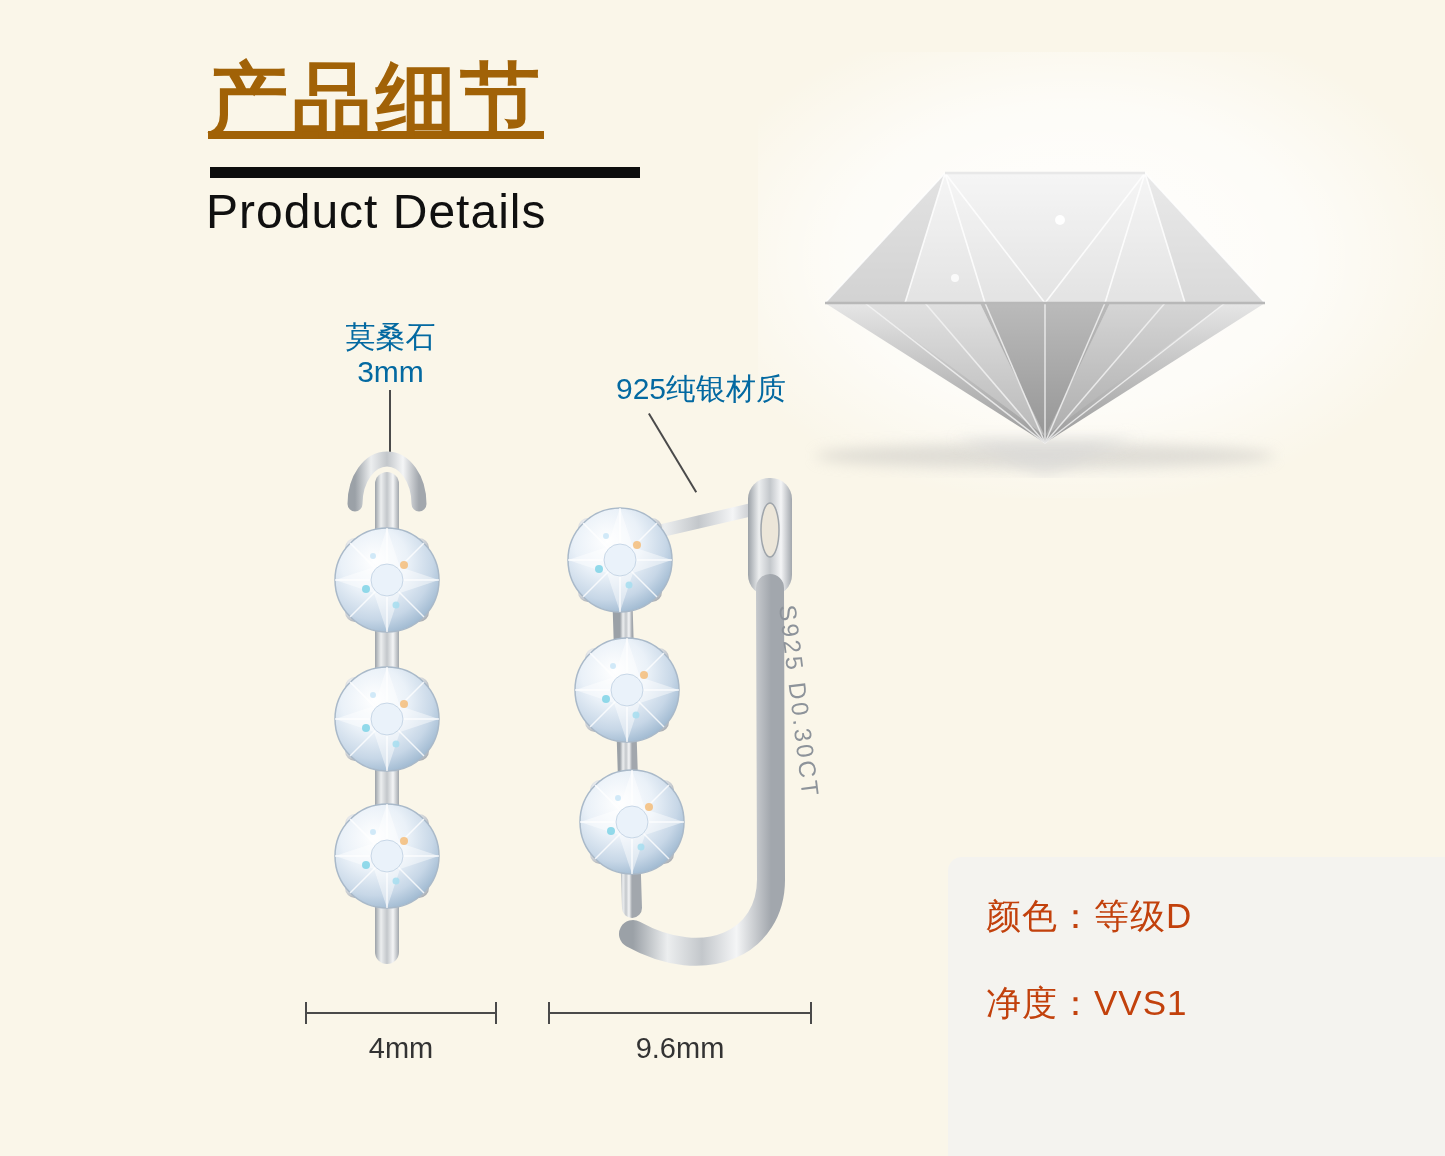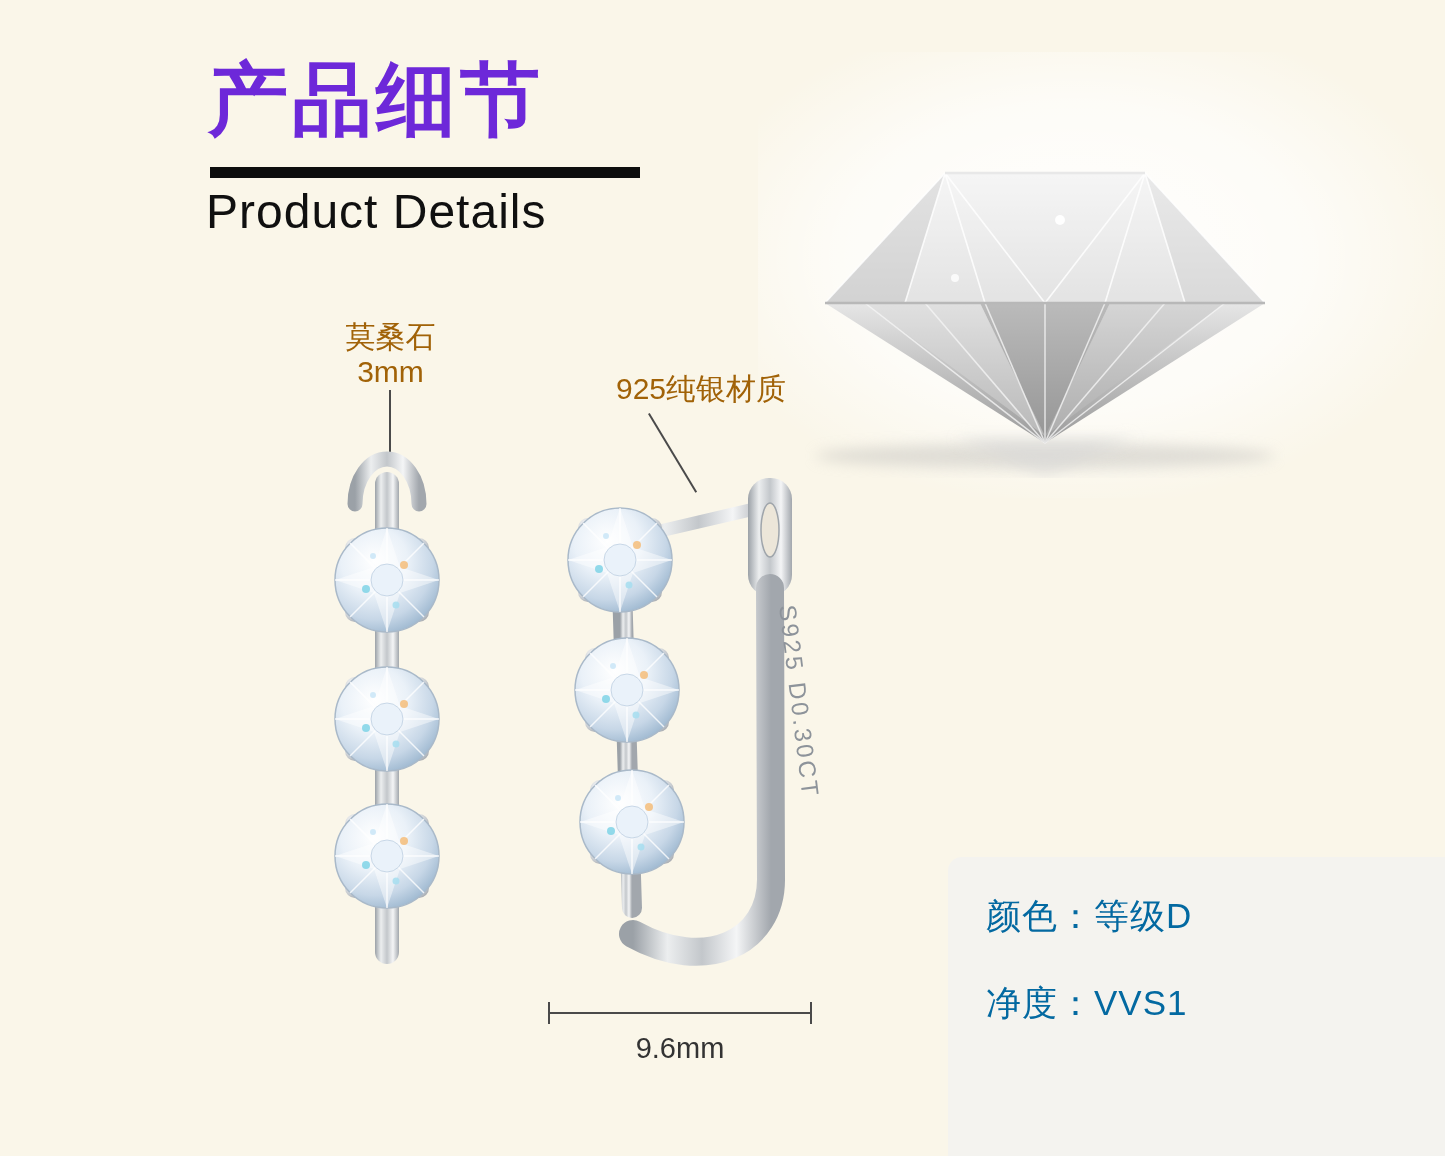--- a/index.html
+++ b/index.html
@@ -8,22 +8,22 @@
     width:1445px; height:1156px;
     background:#faf6e9;
     overflow:hidden;
     font-family:"Liberation Sans", sans-serif;
   }
   .abs { position:absolute; }
 
   
   .title-zh {
     left:208px; top:56px;
-    font-size:80px; font-weight:700; color:#6d28d9;
-    letter-spacing:4px; line-height:1.1;
+    font-size:80px; font-weight:700; color:#a16207;
+    letter-spacing:4px; line-height:1.1;text-decoration:underline;
   }
   .divider {
     left:210px; top:167px;
     width:430px; height:11px; background:#0d0d0d;
   }
   .title-en {
     left:206px; top:184px;
     font-size:48px; font-weight:400; color:#101010; letter-spacing:1px;
   }
 
@@ -33,21 +33,21 @@
     background:radial-gradient(ellipse at 46% 46%,
       rgba(255,255,255,0.95) 0%, rgba(255,255,255,0.65) 45%, rgba(255,255,255,0) 74%);
   }
   .svg-diamond { left:805px; top:138px; }
 
   
   .svg-earring-front { left:292px; top:442px; }
   .svg-earring-side  { left:535px; top:438px; }
 
   
-  .callout { color:#a16207; font-size:30px; line-height:1.15; }
+  .callout { color:#0369a1; font-size:30px; line-height:1.15; }
   .callout-stone { left:318px; top:320px; width:145px; text-align:center; }
   .line-stone {
     left:389px; top:390px; width:2px; height:66px; background:#4a4a4a;
   }
   .callout-material { left:572px; top:372px; white-space:nowrap;margin-left:44px; }
   .line-material {
     left:648px; top:414px; width:2px; height:92px; background:#4a4a4a;
     transform-origin:top left; transform:rotate(-31deg);
   }
 
@@ -69,21 +69,21 @@
   .dim-h1 { left:305px; top:1002px; width:192px; }
   .dim-h2 { left:548px; top:1002px; width:264px; }
 
   
   .spec-panel {
     left:948px; top:857px; width:497px; height:299px;
     background:#f4f3ef; border-radius:14px 0 0 0;
     padding:36px 0 0 38px; box-sizing:border-box;
     display:flex; flex-direction:column; gap:40px;
   }
-  .spec-row { font-size:35px; color:#0369a1; letter-spacing:1px; }
+  .spec-row { font-size:35px; color:#c2410c; letter-spacing:1px; }
 </style>
 </head>
 <body>
 
 <div class="canvas">
 
   <svg width="0" height="0" style="position:absolute" aria-hidden="true">
     <defs>
       <linearGradient id="metalH" x1="0" y1="0" x2="1" y2="0">
         <stop offset="0" stop-color="#9ba1a7"></stop>
@@ -209,20 +209,26 @@
     <ellipse cx="235" cy="92" rx="9" ry="27" fill="#ece6d9" stroke="#9fa5ab" stroke-width="1.5"></ellipse>
     <path d="M235,150 L236,440 C237,505 170,536 98,496" fill="none" stroke="url(#metalH)" stroke-width="28" stroke-linecap="round"></path>
     <path d="M85,85 L97,470" stroke="url(#metalH)" stroke-width="20" stroke-linecap="round" fill="none"></path>
     <text transform="translate(244,168) rotate(83)" font-size="24" letter-spacing="3" fill="#8d939a" font-family="Liberation Sans, sans-serif">S925 D0.30CT</text>
     <use href="#gem" transform="translate(85,122)"></use>
     <use href="#gem" transform="translate(92,252)"></use>
     <use href="#gem" transform="translate(97,384)"></use>
   </svg>
 
 
+  <div class="abs dim dim-h dim-h1">
+    <div class="cap-l"></div>
+    <div class="line"></div>
+    <div class="cap-r"></div>
+    <div class="label">4mm</div>
+  </div>
 
   <div class="abs dim dim-h dim-h2">
     <div class="cap-l"></div>
     <div class="line"></div>
     <div class="cap-r"></div>
     <div class="label">9.6mm</div>
   </div>
 
   <div class="abs spec-panel">
     <div class="spec-row">

